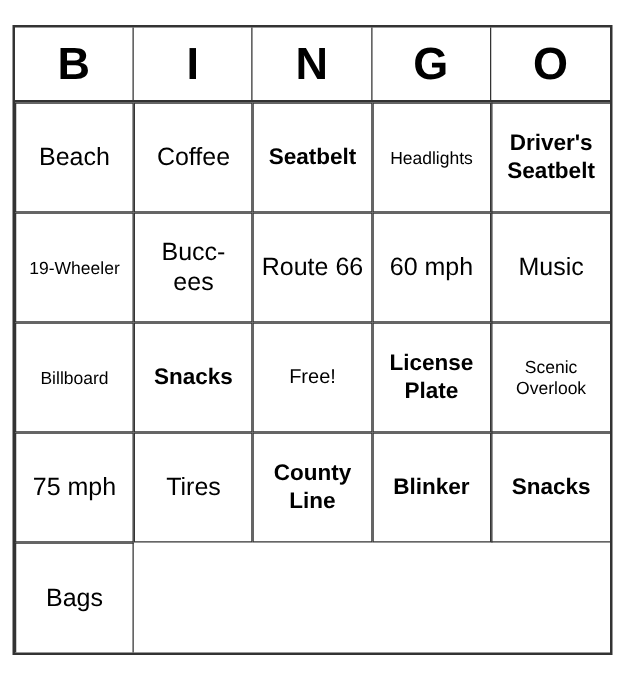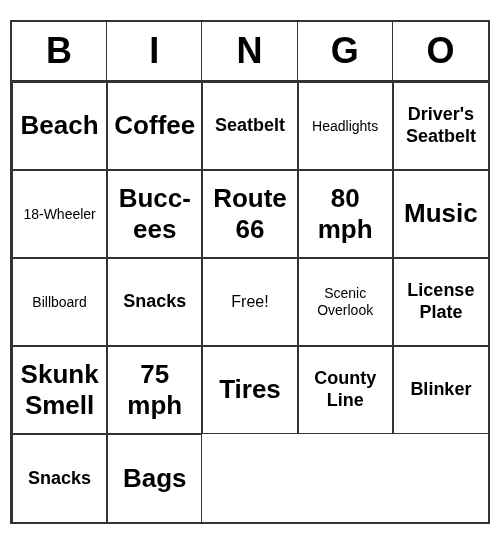--- a/index.html
+++ b/index.html
@@ -41,22 +41,22 @@
       min-height: 88px;
       display: flex;
       align-items: center;
       justify-content: center;
       text-align: center;
       padding: 6px;
       font-size: 15px;
       line-height: 1.2;
     }
     .bingo-cell.large-text {
-      font-size: 26px;
-      font-weight: bold;
+      font-size: 20px;
+      font-weight: normal;
     }
     .bingo-cell.medium-text {
       font-size: 18px;
       font-weight: bold;
     }
     .bingo-cell.small-text {
       font-size: 14px;
     }
     .bingo-cell.free {
       font-size: 16px;
@@ -80,31 +80,30 @@
       <div class="bingo-header-cell">N</div>
       <div class="bingo-header-cell">G</div>
       <div class="bingo-header-cell">O</div>
     </div>
   <div class="bingo-grid">
   <div class="bingo-cell large-text">Beach</div>
       <div class="bingo-cell large-text">Coffee</div>
       <div class="bingo-cell medium-text">Seatbelt</div>
       <div class="bingo-cell small-text">Headlights</div>
       <div class="bingo-cell medium-text">Driver's Seatbelt</div>
-      <div class="bingo-cell small-text">18-Wheeler</div>
+      <div class="bingo-cell small-text">19-Wheeler</div>
       <div class="bingo-cell large-text">Bucc-ees</div>
       <div class="bingo-cell large-text">Route 66</div>
-      <div class="bingo-cell large-text">80 mph</div>
+      <div class="bingo-cell large-text">60 mph</div>
       <div class="bingo-cell large-text">Music</div>
       <div class="bingo-cell small-text">Billboard</div>
       <div class="bingo-cell medium-text">Snacks</div>
       <div class="bingo-cell free">Free!</div>
+      <div class="bingo-cell medium-text">License Plate</div>
       <div class="bingo-cell small-text">Scenic Overlook</div>
-      <div class="bingo-cell medium-text">License Plate</div>
-      <div class="bingo-cell large-text">Skunk Smell</div>
       <div class="bingo-cell large-text">75 mph</div>
       <div class="bingo-cell large-text">Tires</div>
       <div class="bingo-cell medium-text">County Line</div>
       <div class="bingo-cell medium-text">Blinker</div>
       <div class="bingo-cell medium-text">Snacks</div>
       <div class="bingo-cell large-text">Bags</div>
     </div>
 </div>
 
 </body></html>

